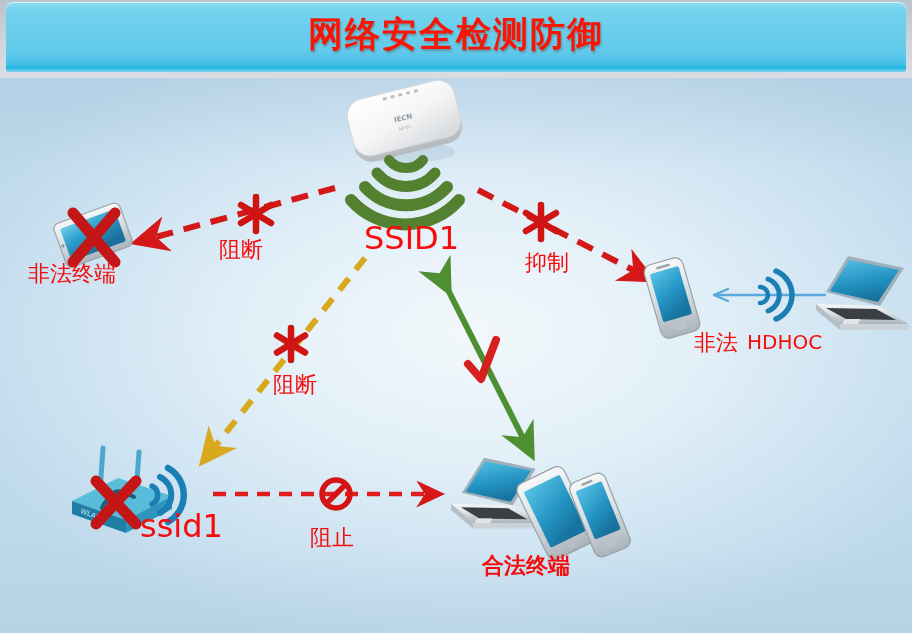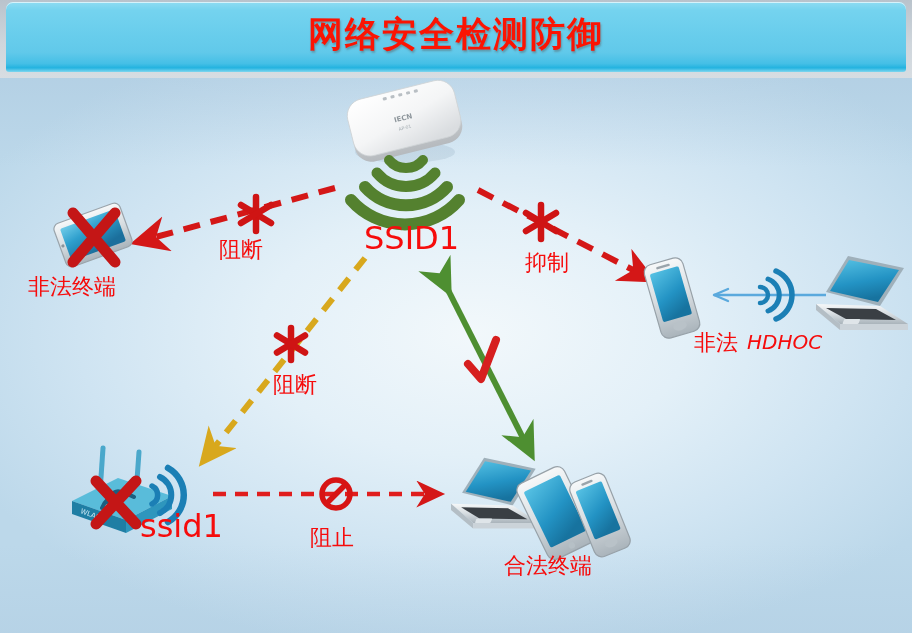--- a/index.html
+++ b/index.html
@@ -332,23 +332,23 @@
   <div class="lbl lbl-lg" style="left:364px; top:219px;">SSID1</div>
 
   <div class="lbl lbl-cn" style="left:219px; top:235px;">阻断</div>
 
   <div class="lbl lbl-cn" style="left:525px; top:248px;text-align:center;">抑制</div>
 
   <div class="lbl lbl-cn" style="left:273px; top:370px;">阻断</div>
 
   <div class="lbl lbl-cn" style="left:310px; top:523px;">阻止</div>
 
-  <div class="lbl lbl-cn" style="left:28px; top:272px;">非法终端</div>
+  <div class="lbl lbl-cn" style="left:28px; top:259px;">非法终端</div>
 
   <div class="lbl lbl-lg" style="left:140px; top:507px;">ssid1</div>
 
 
   <div class="lbl lbl-cn" style="left:694px; top:328px;">非法</div>
-  <div class="lbl" style="left:747px; top:330px; font-size:20px;font-style:italic;">HDHOC</div>
-
-  <div class="lbl lbl-cn" style="left:504px; top:551px;">合法终端</div>
+  <div class="lbl" style="left:747px; top:330px; font-size:20px;">HDHOC</div>
+
+  <div class="lbl lbl-cn" style="left:482px; top:551px;font-weight:bold;">合法终端</div>
 
 </div>
 
 </body></html>

